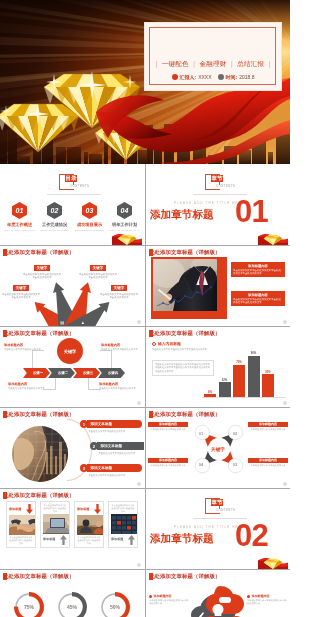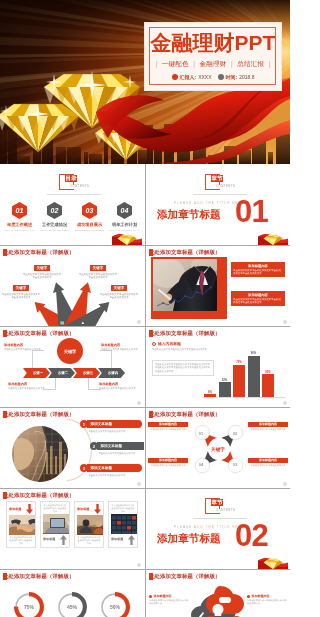--- a/index.html
+++ b/index.html
@@ -50,21 +50,21 @@
 .hex{width:15px;height:17px;margin:0 auto;display:flex;align-items:center;justify-content:center;color:#fff;font-size:7px;font-weight:bold;clip-path:polygon(50% 0,100% 25%,100% 75%,50% 100%,0 75%,0 25%);font-style:italic}
 .hex.red{background:#dd3c1a}.hex.gray{background:#58595b}
 .hexcn{font-size:4.2px;margin-top:3px;white-space:nowrap;font-weight:bold}
 .hexcn.red{color:#d93b17}.hexcn.gray{color:#58595b}
 .hexen{font-size:2.4px;margin-top:1.5px;color:#bdbdbd;white-space:nowrap;letter-spacing:.1px}
 .corner-rib{position:absolute;right:2px;bottom:0;width:30px;height:15px;overflow:hidden}
 .corner-rib svg{display:block;width:30px;height:15px}
 
 
 .chap-en{position:absolute;left:28px;top:36px;font-size:3px;color:#c9b0a6;letter-spacing:1.1px;white-space:nowrap}
-.chap-cn{position:absolute;left:11px;top:44px;font-size:10.6px;font-weight:bold;color:#d93b17;letter-spacing:0;white-space:nowrap;line-height:11px}
+.chap-cn{position:absolute;left:4px;top:44px;font-size:10.6px;font-weight:bold;color:#d93b17;letter-spacing:0;white-space:nowrap;line-height:11px}
 .chap-no{position:absolute;left:89px;top:34px;font-size:31px;font-weight:bold;color:#dd3b22;line-height:26px;letter-spacing:-.8px}
 
 
 
 .sl-title{position:absolute;left:3px;top:2.5px;display:flex;align-items:center;gap:1.8px}
 .sl-title .bar{width:3.6px;height:6.5px;background:#dd3c1a;flex:none}
 .sl-title .tx{font-size:5.4px;color:#c0392b;font-weight:bold;white-space:nowrap;letter-spacing:.1px}
 .pgnum{position:absolute;right:3px;bottom:2px;width:4px;height:4px;border-radius:50%;background:#ddd}
 
 .kbox{background:transparent;padding:0}
@@ -383,21 +383,20 @@
             <path d="M290 96C272 100 258 116 240 130C220 146 196 154 168 152C150 151 136 146 124 138C142 136 158 132 172 124C188 115 198 104 212 98C228 91 248 88 268 86C276 85 284 82 290 78Z" fill="url(#rb1)"></path>
             <path d="M124 138C112 130 104 120 96 112C110 110 124 114 136 120C148 126 158 132 172 134C158 138 140 140 124 138Z" fill="url(#rb2)"></path>
             <path d="M290 120C268 126 248 142 222 152C200 160 176 164 156 162C180 168 214 166 240 154C262 144 276 136 290 134Z" fill="url(#rb4)"></path>
             <path d="M96 112C104 104 116 98 130 96C142 94 154 96 164 100C150 102 136 108 126 116C118 122 112 130 108 138C102 130 98 121 96 112Z" fill="url(#rb2)" opacity=".95"></path>
             <path d="M194 140C210 136 224 126 236 114C246 104 256 92 268 86C254 96 244 110 232 122C220 134 208 139 194 140Z" fill="#7a0702" opacity=".55"></path>
           </g>
       </g>
     </svg>
     <div class="titlebox">
       <div class="titlebox-inner"></div>
-      <div class="main-title">金融理财PPT</div>
       <div class="sub-row">
         <span class="sep">|</span>
         <span>一键配色</span>
         <span class="sep">|</span>
         <span>金融理财</span>
         <span class="sep">|</span>
         <span>总结汇报</span>
         <span class="sep">|</span>
       </div>
       <div class="meta-row">

